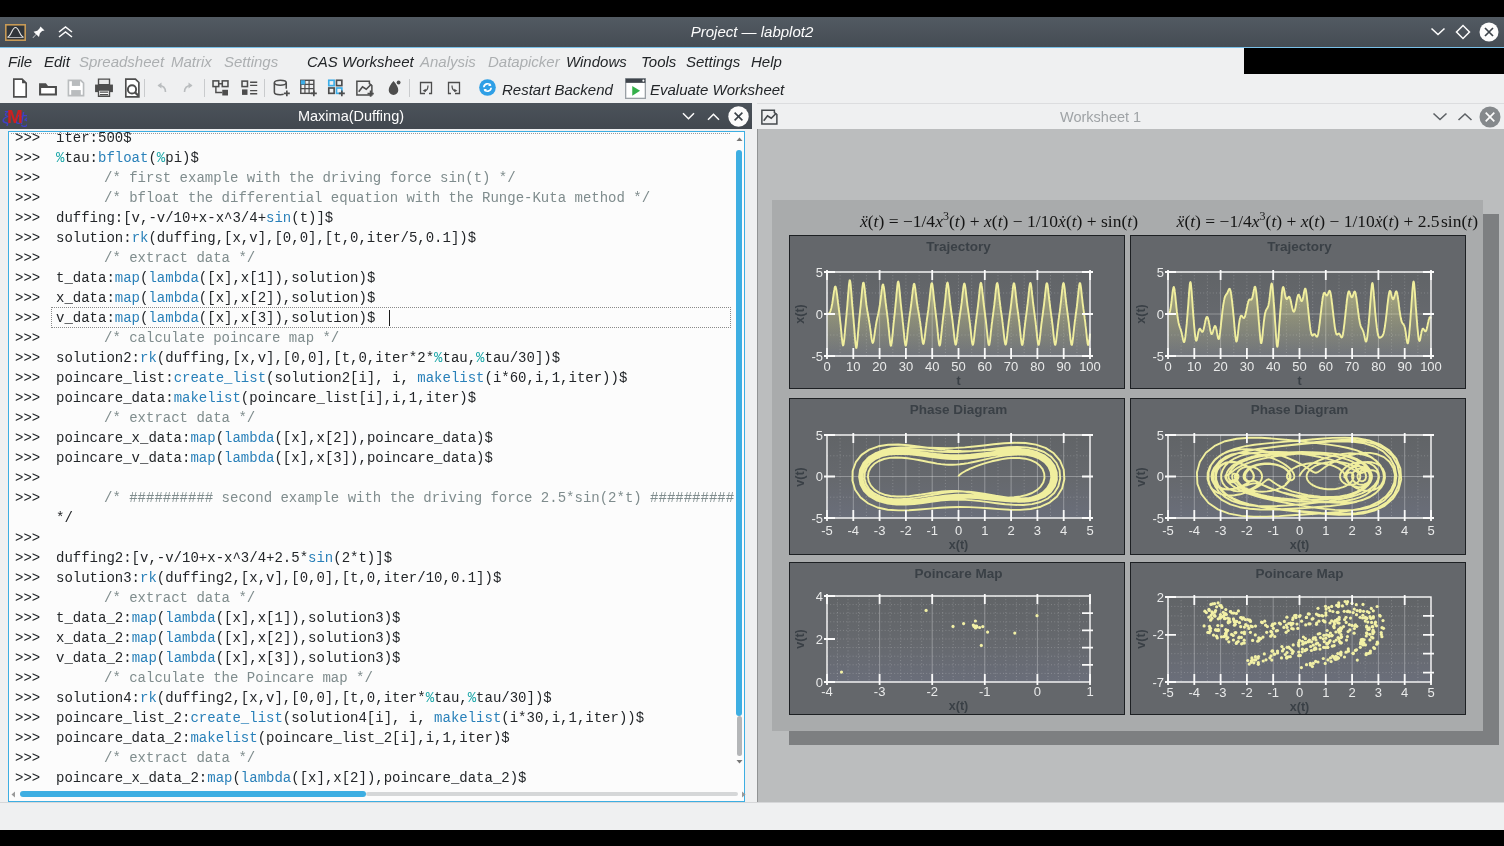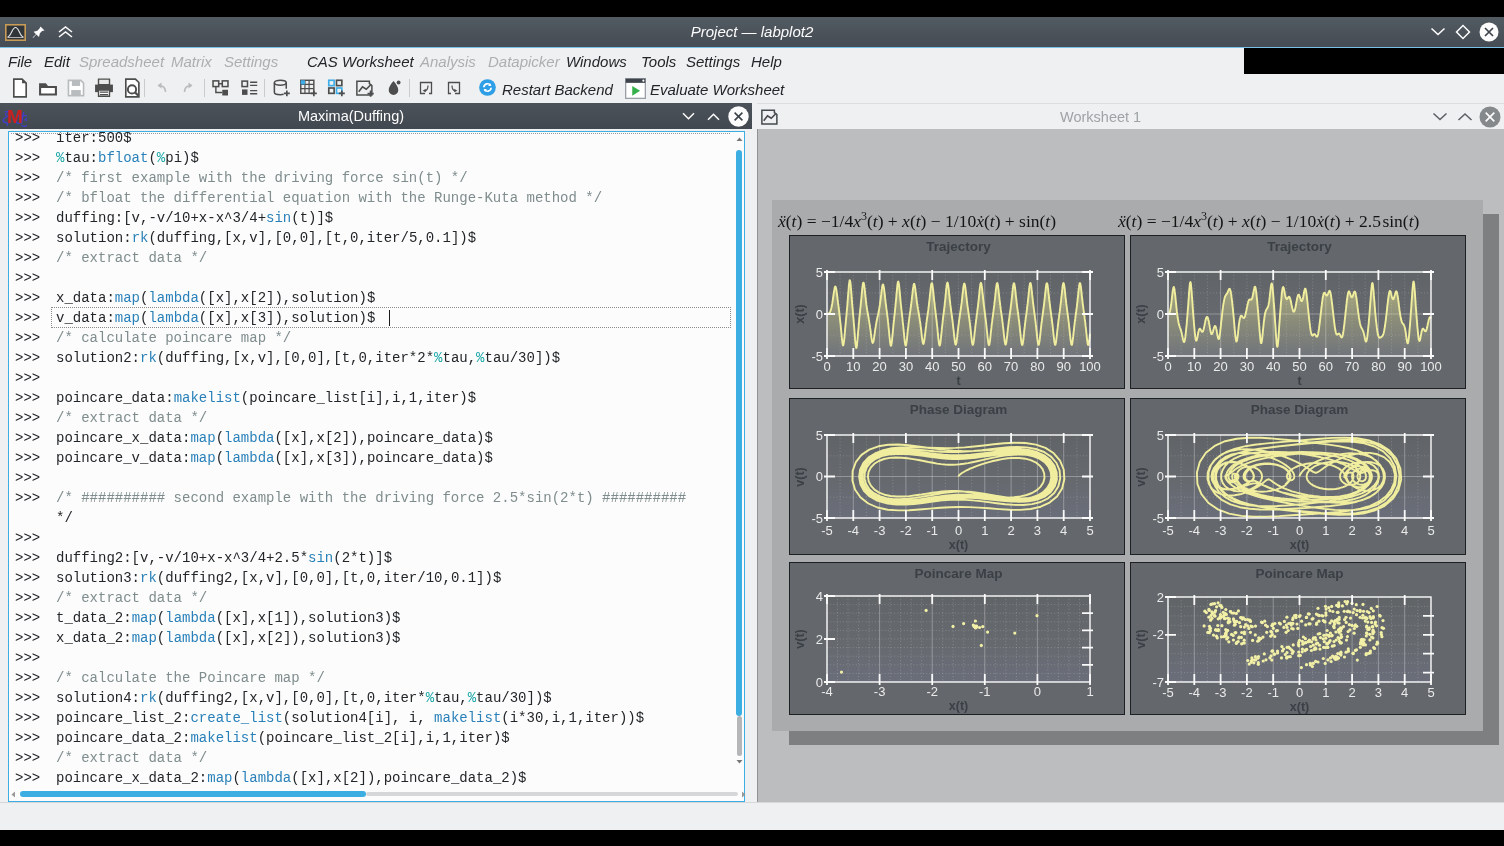--- a/index.html
+++ b/index.html
@@ -23,33 +23,33 @@
 .hico { position:absolute; top:4px; }
 #codebox { position:absolute; left:8px; top:131px; width:737px; height:671px; background:#fcfcfc;
            border:1px solid #3daee2; overflow:hidden; }
 .ln { position:absolute; left:6px; height:20px; width:720px; font-family:"Liberation Mono", monospace;
       font-size:14px; line-height:20px; color:#232629; white-space:pre; }
 .ln .pr { position:absolute; left:0; }
 .ln .cd { position:absolute; left:41px; }
 .selbox { position:absolute; left:42px; top:175px; width:680px; height:21px; border:1px dotted #8a8a8a; }
 .cursor { position:absolute; left:380px; top:178px; width:1px; height:16px; background:#1a1a1a; }
 .kw { color:#2980b9; }
-.cm { color:#7f8c8d; }
+.cm { color:#7f8c8d;margin-left:48px; }
 .pc { color:#18a5a7; }
 #vscroll { position:absolute; left:735px; top:132px; width:9px; height:660px; background:#fcfcfc; }
 #vthumb { position:absolute; left:1px; top:18px; width:6px; height:566px; background:#3daee2; border-radius:3px; }
 #vthumb2 { position:absolute; left:2px; top:584px; width:5px; height:40px; background:#b4b6b8; border-radius:2.5px; }
 #hscroll { position:absolute; left:9px; top:789px; width:726px; height:10px; background:#fcfcfc; }
 #hthumb { position:absolute; left:11px; top:2px; width:346px; height:6px; background:#3daee2; border-radius:3px; }
 #htrack { position:absolute; left:357px; top:3px; width:372px; height:4px; background:#d5d7d8; border-radius:2px; }
 #rcontent { position:absolute; left:757px; top:129px; width:747px; height:673px; background:#bbbdbe; border-left:1px solid #919394; }
 #page { position:absolute; left:14px; top:71px; width:711px; height:531px; background:#a9abac; }
 #shadowB { position:absolute; left:31px; top:602px; width:710px; height:14px; background:#7d7f81; }
 #shadowR { position:absolute; left:725px; top:85px; width:16px; height:531px; background:#7d7f81; }
-.eq { position:absolute; top:80px; width:360px; text-align:left; font-family:"Liberation Serif", serif;
+.eq { position:absolute; top:80px; width:360px; text-align:right; font-family:"Liberation Serif", serif;
       font-size:17.5px; color:#141414; }
 .eq sup { font-size:12px; }
 .pbox { position:absolute; width:336px; background:#64676b; border:1px solid #1d2023; }
 #statusbar { left:0; top:802px; width:1504px; height:28px; background:#eff0f1; border-top:1px solid #d6d7d9; }
 svg text { font-family:"Liberation Sans", sans-serif; }
 </style></head><body>
 
 <div class="abs" id="titlebar">
   <svg class="hico" style="left:5px;top:7px" width="21" height="17" viewBox="0 0 21 17">
     <rect x="0.8" y="0.8" width="19.4" height="15.4" fill="#30353a" stroke="#c79a56" stroke-width="1.6"></rect>
@@ -226,40 +226,40 @@
   </div>
   <div id="codebox">
     <div style="position:absolute;left:2px;top:1px;width:719px;border-top:1px dotted #9a9a9a"></div>
     <div class="ln" style="top:-4px"><span class="pr">&gt;&gt;&gt;</span><span class="cd">iter:500$</span></div>
 <div class="ln" style="top:16px"><span class="pr">&gt;&gt;&gt;</span><span class="cd"><span class="pc">%</span>tau:<span class="kw">bfloat</span>(<span class="pc">%</span>pi)$</span></div>
 <div class="ln" style="top:36px"><span class="pr">&gt;&gt;&gt;</span><span class="cd"><span class="cm">/* first example with the driving force sin(t) */</span></span></div>
 <div class="ln" style="top:56px"><span class="pr">&gt;&gt;&gt;</span><span class="cd"><span class="cm">/* bfloat the differential equation with the Runge-Kuta method */</span></span></div>
 <div class="ln" style="top:76px"><span class="pr">&gt;&gt;&gt;</span><span class="cd">duffing:[v,-v/10+x-x^3/4+<span class="kw">sin</span>(t)]$</span></div>
 <div class="ln" style="top:96px"><span class="pr">&gt;&gt;&gt;</span><span class="cd">solution:<span class="kw">rk</span>(duffing,[x,v],[0,0],[t,0,iter/5,0.1])$</span></div>
 <div class="ln" style="top:116px"><span class="pr">&gt;&gt;&gt;</span><span class="cd"><span class="cm">/* extract data */</span></span></div>
-<div class="ln" style="top:136px"><span class="pr">&gt;&gt;&gt;</span></div>
+<div class="ln" style="top:136px"><span class="pr">&gt;&gt;&gt;</span><span class="cd">t_data:<span class="kw">map</span>(<span class="kw">lambda</span>([x],x[1]),solution)$</span></div>
 <div class="ln" style="top:156px"><span class="pr">&gt;&gt;&gt;</span><span class="cd">x_data:<span class="kw">map</span>(<span class="kw">lambda</span>([x],x[2]),solution)$</span></div>
 <div class="ln" style="top:176px"><span class="pr">&gt;&gt;&gt;</span><span class="cd">v_data:<span class="kw">map</span>(<span class="kw">lambda</span>([x],x[3]),solution)$</span></div>
 <div class="ln" style="top:196px"><span class="pr">&gt;&gt;&gt;</span><span class="cd"><span class="cm">/* calculate poincare map */</span></span></div>
 <div class="ln" style="top:216px"><span class="pr">&gt;&gt;&gt;</span><span class="cd">solution2:<span class="kw">rk</span>(duffing,[x,v],[0,0],[t,0,iter*2*<span class="pc">%</span>tau,<span class="pc">%</span>tau/30])$</span></div>
-<div class="ln" style="top:236px"><span class="pr">&gt;&gt;&gt;</span></div>
+<div class="ln" style="top:236px"><span class="pr">&gt;&gt;&gt;</span><span class="cd">poincare_list:<span class="kw">create_list</span>(solution2[i], i, <span class="kw">makelist</span>(i*60,i,1,iter))$</span></div>
 <div class="ln" style="top:256px"><span class="pr">&gt;&gt;&gt;</span><span class="cd">poincare_data:<span class="kw">makelist</span>(poincare_list[i],i,1,iter)$</span></div>
 <div class="ln" style="top:276px"><span class="pr">&gt;&gt;&gt;</span><span class="cd"><span class="cm">/* extract data */</span></span></div>
 <div class="ln" style="top:296px"><span class="pr">&gt;&gt;&gt;</span><span class="cd">poincare_x_data:<span class="kw">map</span>(<span class="kw">lambda</span>([x],x[2]),poincare_data)$</span></div>
 <div class="ln" style="top:316px"><span class="pr">&gt;&gt;&gt;</span><span class="cd">poincare_v_data:<span class="kw">map</span>(<span class="kw">lambda</span>([x],x[3]),poincare_data)$</span></div>
 <div class="ln" style="top:336px"><span class="pr">&gt;&gt;&gt;</span><span class="cd"></span></div>
 <div class="ln" style="top:356px"><span class="pr">&gt;&gt;&gt;</span><span class="cd"><span class="cm">/* ########## second example with the driving force 2.5*sin(2*t) ##########</span></span></div>
 <div class="ln" style="top:376px"><span class="cd">*/</span></div>
 <div class="ln" style="top:396px"><span class="pr">&gt;&gt;&gt;</span><span class="cd"></span></div>
 <div class="ln" style="top:416px"><span class="pr">&gt;&gt;&gt;</span><span class="cd">duffing2:[v,-v/10+x-x^3/4+2.5*<span class="kw">sin</span>(2*t)]$</span></div>
 <div class="ln" style="top:436px"><span class="pr">&gt;&gt;&gt;</span><span class="cd">solution3:<span class="kw">rk</span>(duffing2,[x,v],[0,0],[t,0,iter/10,0.1])$</span></div>
 <div class="ln" style="top:456px"><span class="pr">&gt;&gt;&gt;</span><span class="cd"><span class="cm">/* extract data */</span></span></div>
 <div class="ln" style="top:476px"><span class="pr">&gt;&gt;&gt;</span><span class="cd">t_data_2:<span class="kw">map</span>(<span class="kw">lambda</span>([x],x[1]),solution3)$</span></div>
 <div class="ln" style="top:496px"><span class="pr">&gt;&gt;&gt;</span><span class="cd">x_data_2:<span class="kw">map</span>(<span class="kw">lambda</span>([x],x[2]),solution3)$</span></div>
-<div class="ln" style="top:516px"><span class="pr">&gt;&gt;&gt;</span></div>
+<div class="ln" style="top:516px"><span class="pr">&gt;&gt;&gt;</span><span class="cd">v_data_2:<span class="kw">map</span>(<span class="kw">lambda</span>([x],x[3]),solution3)$</span></div>
 <div class="ln" style="top:536px"><span class="pr">&gt;&gt;&gt;</span><span class="cd"><span class="cm">/* calculate the Poincare map */</span></span></div>
 <div class="ln" style="top:556px"><span class="pr">&gt;&gt;&gt;</span><span class="cd">solution4:<span class="kw">rk</span>(duffing2,[x,v],[0,0],[t,0,iter*<span class="pc">%</span>tau,<span class="pc">%</span>tau/30])$</span></div>
 <div class="ln" style="top:576px"><span class="pr">&gt;&gt;&gt;</span><span class="cd">poincare_list_2:<span class="kw">create_list</span>(solution4[i], i, <span class="kw">makelist</span>(i*30,i,1,iter))$</span></div>
 <div class="ln" style="top:596px"><span class="pr">&gt;&gt;&gt;</span><span class="cd">poincare_data_2:<span class="kw">makelist</span>(poincare_list_2[i],i,1,iter)$</span></div>
 <div class="ln" style="top:616px"><span class="pr">&gt;&gt;&gt;</span><span class="cd"><span class="cm">/* extract data */</span></span></div>
 <div class="ln" style="top:636px"><span class="pr">&gt;&gt;&gt;</span><span class="cd">poincare_x_data_2:<span class="kw">map</span>(<span class="kw">lambda</span>([x],x[2]),poincare_data_2)$</span></div>
     <div class="selbox"></div>
     <div class="cursor"></div>
   </div>
   <div id="vscroll">

